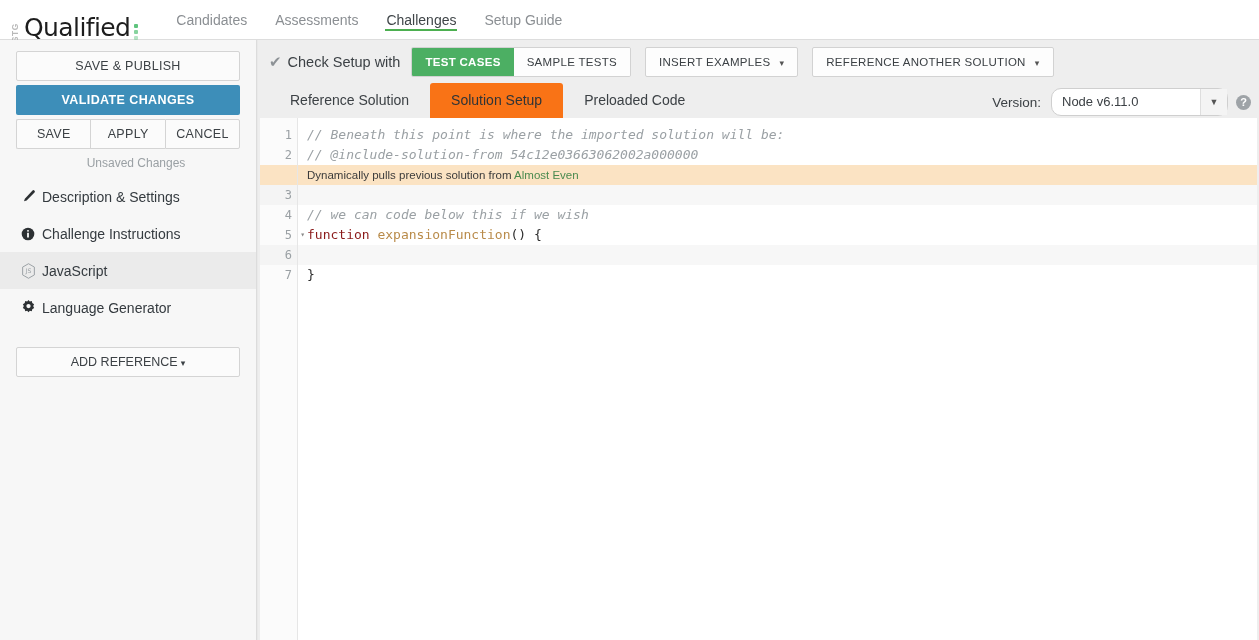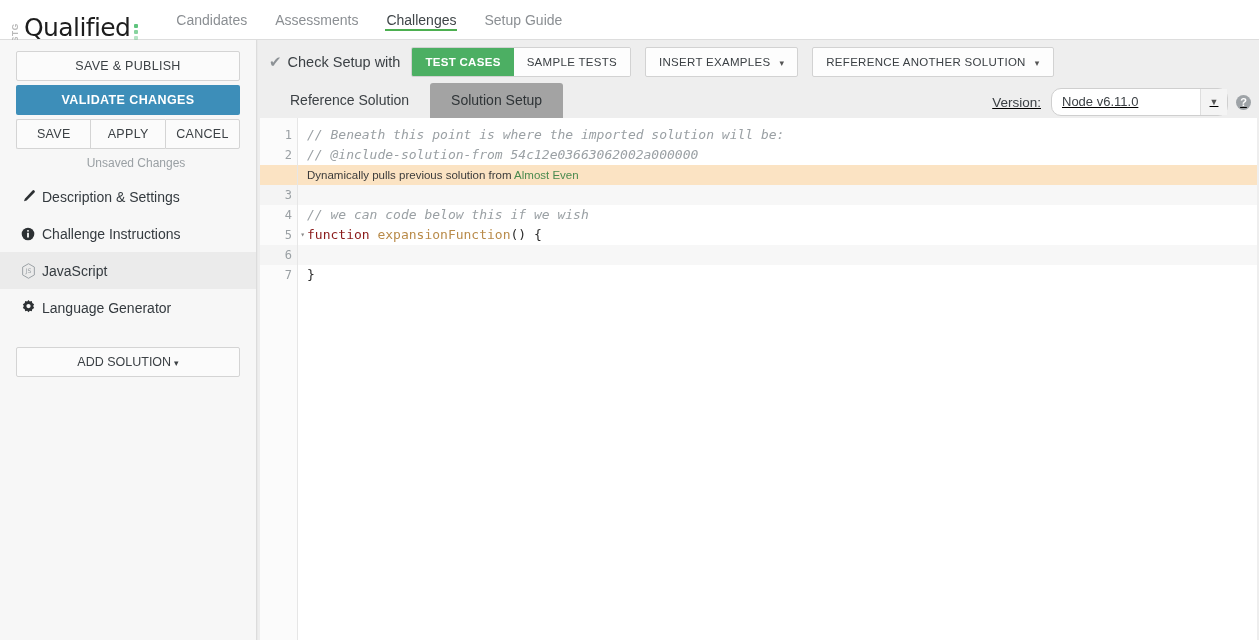--- a/index.html
+++ b/index.html
@@ -251,30 +251,29 @@
     line-height: 35px;
     padding: 0 21px;
     font-size: 14px;
     color: #3c4145;
     background: transparent;
     cursor: pointer;
     white-space: nowrap;
     border-radius: 3px 3px 0 0;
   }
   .tab.active {
-    background: #a3a3a3;
+    background: #f97316;
     color: #2f3437;
   }
   #version-box {
     position: absolute;
     right: 8px;
     bottom: 2px;
     display: flex;
     align-items: center;
-    text-decoration: underline;
   }
   #version-label { font-size: 13.5px; color: #3c4145; margin-right: 10px; }
   #version-select {
     display: flex;
     align-items: stretch;
     border: 1px solid #cfcfcf;
     background: #fff;
     border-radius: 10px;
     height: 28px;
   }
@@ -444,21 +443,21 @@
       <svg width="15" height="15" viewBox="0 0 16 16">
           <path fill="currentColor" d="M8 0l1.4 1.6 2.1-.5.5 2.1L14 4.6l-1 1.9 1 1.9-2 1.4-.5 2.1-2.1-.5L8 13l-1.4-1.6-2.1.5L4 9.8 2 8.4l1-1.9L2 4.6l2-1.4.5-2.1 2.1.5z"></path>
           <circle cx="8" cy="6.5" r="2.3" fill="#f7f7f7"></circle>
         </svg>
     </span>
     <span>Language Generator</span>
   </div>
 
   <div id="addlang-wrap">
     <button id="addlang">
-      <span>ADD SOLUTION</span><span class="caret">▾</span>
+      <span>ADD REFERENCE</span><span class="caret">▾</span>
     </button>
   </div>
 </div>
 
 <div id="main">
 
   <div id="toolbar">
     <div id="check-setup-label">
       <span class="chk">✔</span>
       <span>Check Setup with</span>
@@ -471,20 +470,21 @@
       <span>INSERT EXAMPLES</span><span class="caret">▾</span>
     </button>
     <button class="tbtn">
       <span>REFERENCE ANOTHER SOLUTION</span><span class="caret">▾</span>
     </button>
   </div>
 
   <div id="tabstrip">
     <div class="tab">Reference Solution</div>
     <div class="tab active">Solution Setup</div>
+    <div class="tab">Preloaded Code</div>
 
     <div id="version-box">
       <span id="version-label">Version:</span>
       <div id="version-select">
         <div id="version-value">Node v6.11.0</div>
         <div id="version-caret">▼</div>
       </div>
       <div id="version-help">?</div>
     </div>
   </div>

